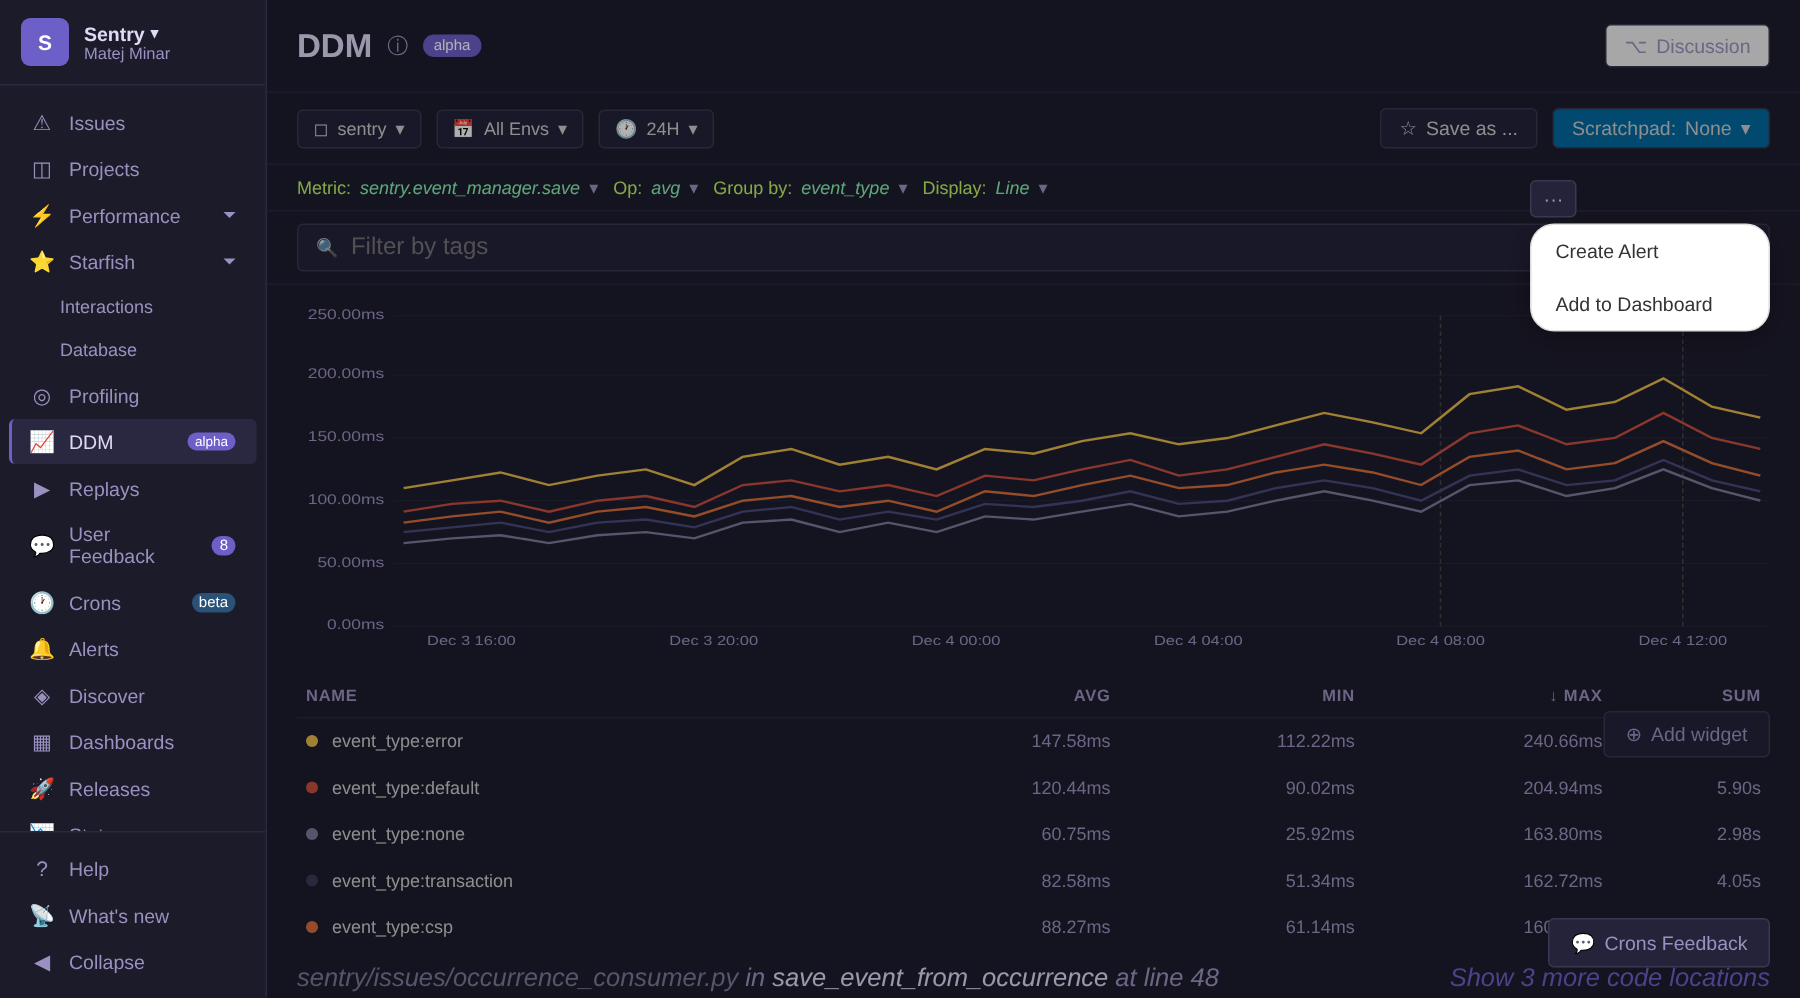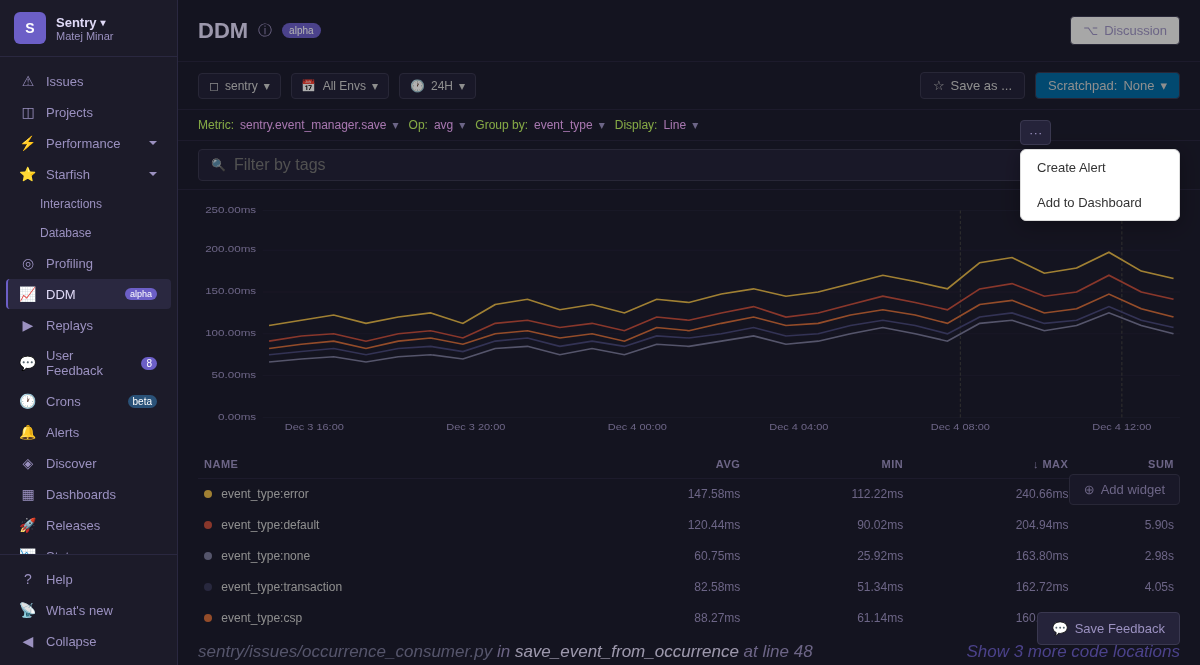--- a/index.html
+++ b/index.html
@@ -41,21 +41,21 @@
     .toolbar-btn { display: flex; align-items: center; gap: 6px; color: #ccc; border: 1px solid #3a3850; border-radius: 4px; padding: 5px 10px; cursor: pointer; font-size: 12px; background: #25233a; }
     .spacer { flex: 1; }
     .save-btn { display: flex; align-items: center; gap: 6px; color: #ccc; border: 1px solid #3a3850; border-radius: 4px; padding: 5px 12px; cursor: pointer; font-size: 13px; background: #25233a; }
     .scratchpad-btn { display: flex; align-items: center; gap: 6px; color: #ccc; border: 1px solid #3a3850; border-radius: 4px; padding: 5px 12px; cursor: pointer; font-size: 13px; background: #0369a1; }
 
     
     .chart-area { flex: 1; overflow-y: auto; padding: 0; position: relative; }
     .metric-bar { padding: 8px 20px; display: flex; align-items: center; gap: 10px; border-bottom: 1px solid #2a2840; flex-wrap: wrap; }
     .metric-item { display: flex; align-items: center; gap: 6px; font-size: 12px; color: #9b91c0; }
     .metric-item .label { color: #bef264; }
-    .metric-item .value { color: #f0abfc; }
+    .metric-item .value { color: #86efac; font-style: italic; }
     .filter-bar { padding: 8px 20px; border-bottom: 1px solid #2a2840; }
     .filter-input { width: 100%; background: #25233a; border: 1px solid #3a3850; border-radius: 4px; padding: 6px 12px; color: #ccc; font-size: 12px; display: flex; align-items: center; gap: 8px; }
 
     .chart-container { padding: 10px 20px; position: relative; height: 260px; }
     .chart-svg { width: 100%; height: 230px; }
 
     
     .table-container { padding: 0 20px; }
     table { width: 100%; border-collapse: collapse; font-size: 12px; }
     thead th { color: #9b91c0; text-align: left; padding: 8px 6px; border-bottom: 1px solid #2a2840; font-weight: 600; font-size: 11px; text-transform: uppercase; letter-spacing: 0.5px; }
@@ -79,21 +79,21 @@
     
     .sampled-traces { padding: 10px 20px; display: flex; align-items: center; gap: 10px; border-top: 1px solid #2a2840; margin-top: 5px; }
 
     
     .add-widget-btn { position: absolute; right: 20px; bottom: 160px; display: flex; align-items: center; gap: 6px; color: #9b91c0; border: 1px solid #3a3850; border-radius: 4px; padding: 7px 14px; cursor: pointer; font-size: 13px; background: #25233a; }
 
     
     .overlay { position: absolute; top: 0; left: 0; right: 0; bottom: 0; background: rgba(0,0,0,0.3); z-index: 10; }
     .context-menu-wrapper { position: absolute; top: 120px; right: 20px; z-index: 20; }
     .chart-options-btn { background: #25233a; border: 1px solid #3a3850; border-radius: 4px; padding: 4px 8px; color: #9b91c0; cursor: pointer; }
-    .context-menu { background: white; border: 1px solid #ddd; border-radius: 6px; box-shadow: 0 4px 20px rgba(0,0,0,0.3); min-width: 160px; overflow: hidden; margin-top: 4px; }
+    .context-menu { background: white; border: 1px solid #ddd; border-radius: 16px; box-shadow: 0 4px 20px rgba(0,0,0,0.3); min-width: 160px; overflow: hidden; margin-top: 4px; }
     .context-menu-item { padding: 10px 16px; font-size: 13px; color: #333; cursor: pointer; }
 
     
     .give-feedback-btn { position: fixed; bottom: 20px; right: 20px; display: flex; align-items: center; gap: 6px; background: #25233a; border: 1px solid #3a3850; border-radius: 4px; padding: 8px 14px; color: #9b91c0; cursor: pointer; font-size: 13px; z-index: 100; }
   </style>
 </head>
 <body>
 
 <aside class="sidebar">
   <div class="sidebar-header">
@@ -408,16 +408,16 @@
       <span>···</span>
     </button>
     <div class="context-menu">
       <div class="context-menu-item">Create Alert</div>
       <div class="context-menu-item">Add to Dashboard</div>
     </div>
   </div>
 
   <button class="give-feedback-btn">
     <span>💬</span>
-    <span>Save Feedback</span>
+    <span>Crons Feedback</span>
   </button>
 
 </main>
 
 </body></html>

